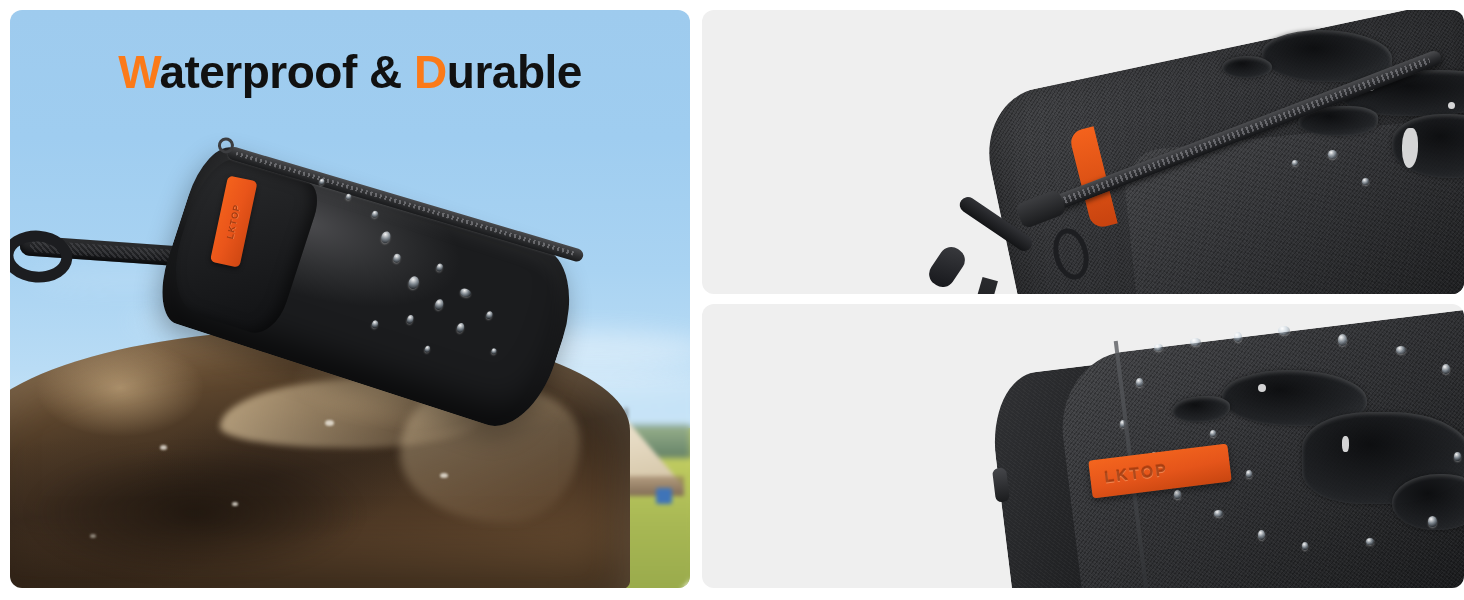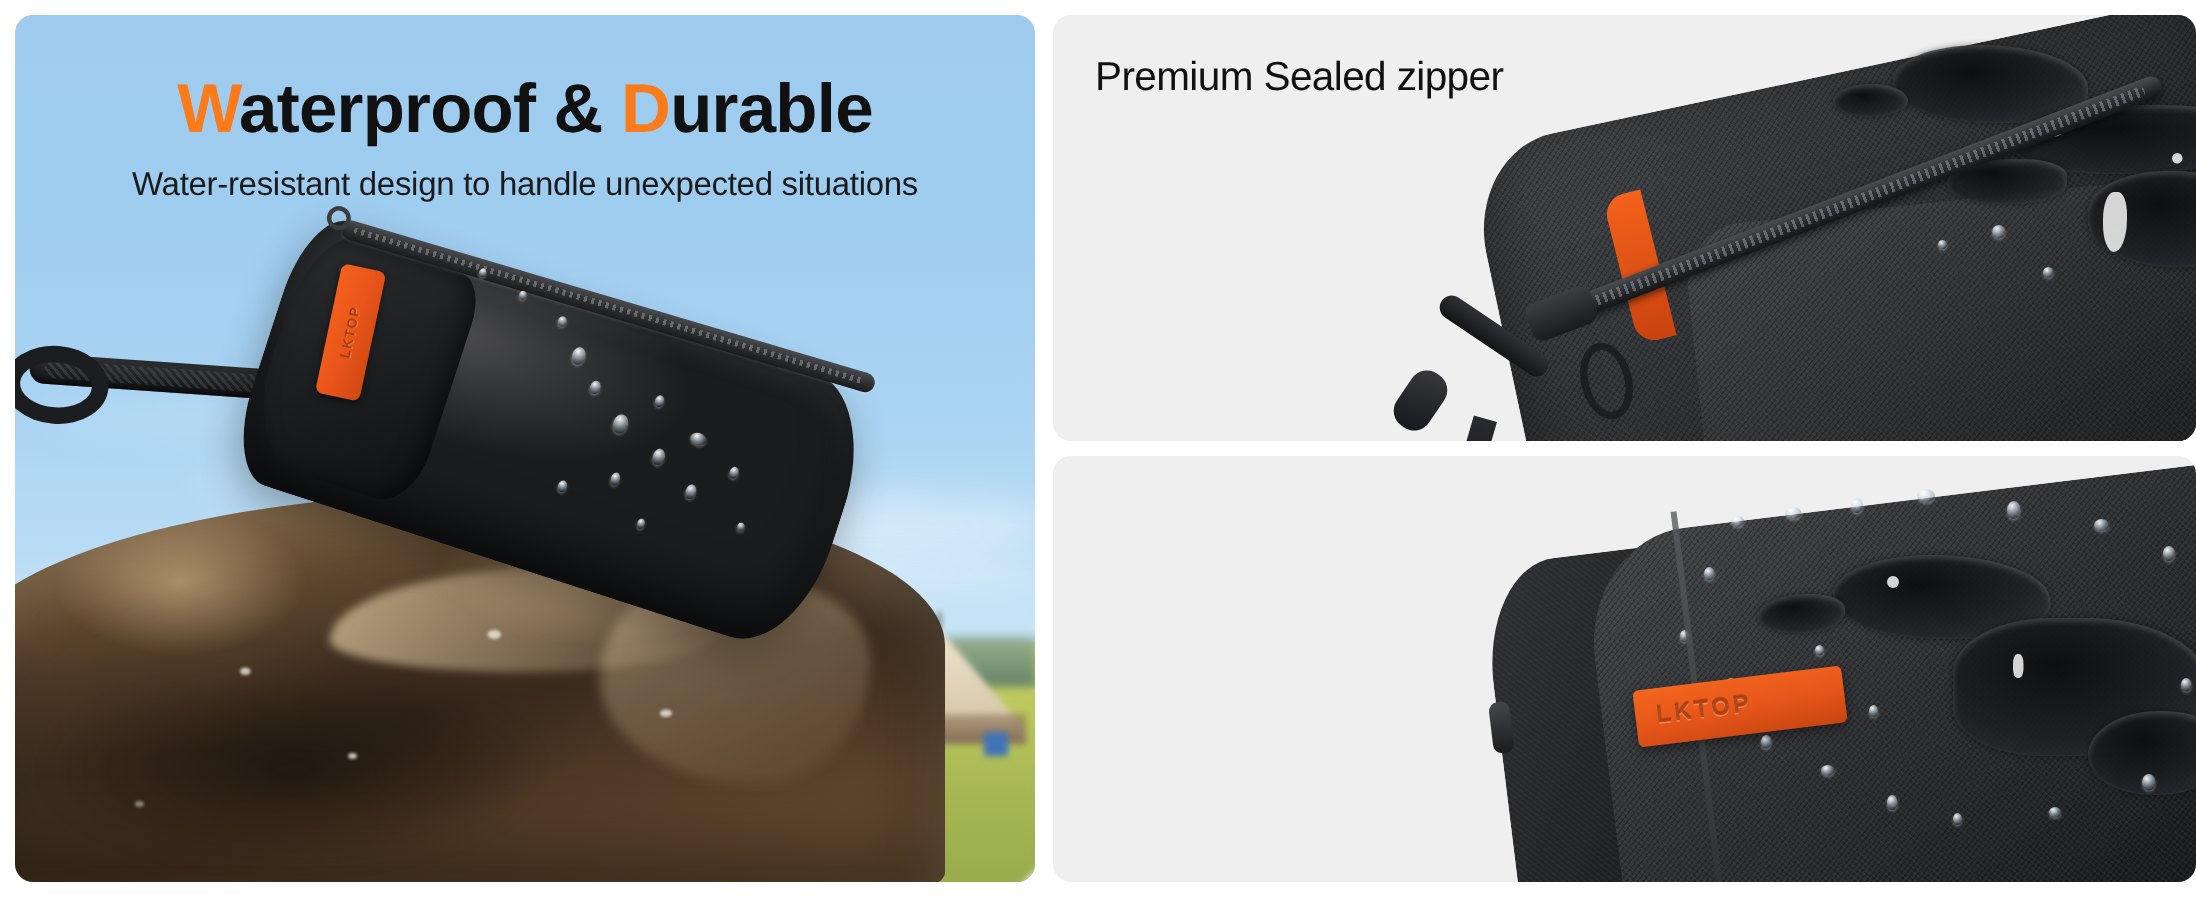--- a/index.html
+++ b/index.html
@@ -432,21 +432,20 @@
   <div class="hero">
 
     <div class="cloud c1"></div>
     <div class="cloud c2"></div>
     <div class="cloud c3"></div>
     <div class="cloud c4"></div>
     <div class="cloud c5"></div>
 
     <div class="hero-text">
       <div class="headline"><span class="hl-accent">W</span><span>aterproof &amp; </span><span class="hl-accent">D</span><span>urable</span></div>
-      <div class="subhead">Water-resistant design to handle unexpected situations</div>
     </div>
 
     <div class="field"></div>
     <div class="treeline"></div>
     <div class="tent"></div>
     <div class="tent-band"></div>
     <div class="tent-pole"></div>
     <div class="cooler"></div>
     <div class="scene-blur"></div>
 
@@ -486,21 +485,20 @@
       <div class="drop" style="left:150px;top:28px;width:5px;height:6px;"></div>
       <div class="drop" style="left:120px;top:22px;width:5px;height:6px;"></div>
       <div class="drop" style="left:272px;top:148px;width:5px;height:7px;"></div>
       <div class="drop" style="left:336px;top:130px;width:5px;height:6px;"></div>
     </div>
   </div>
 
   <div class="right-col">
 
     <div class="feature">
-      <div class="feature-title">Premium Sealed zipper</div>
 
       <div class="fabric f1-bag"></div>
       <div class="fabric f1-bag2"></div>
       <div class="f1-orange"></div>
 
       <div class="f1-zipline"></div>
       <div class="f1-slider"></div>
       <div class="f1-pull"></div>
       <div class="f1-pull-end"></div>
       <div class="f1-ring"></div>

